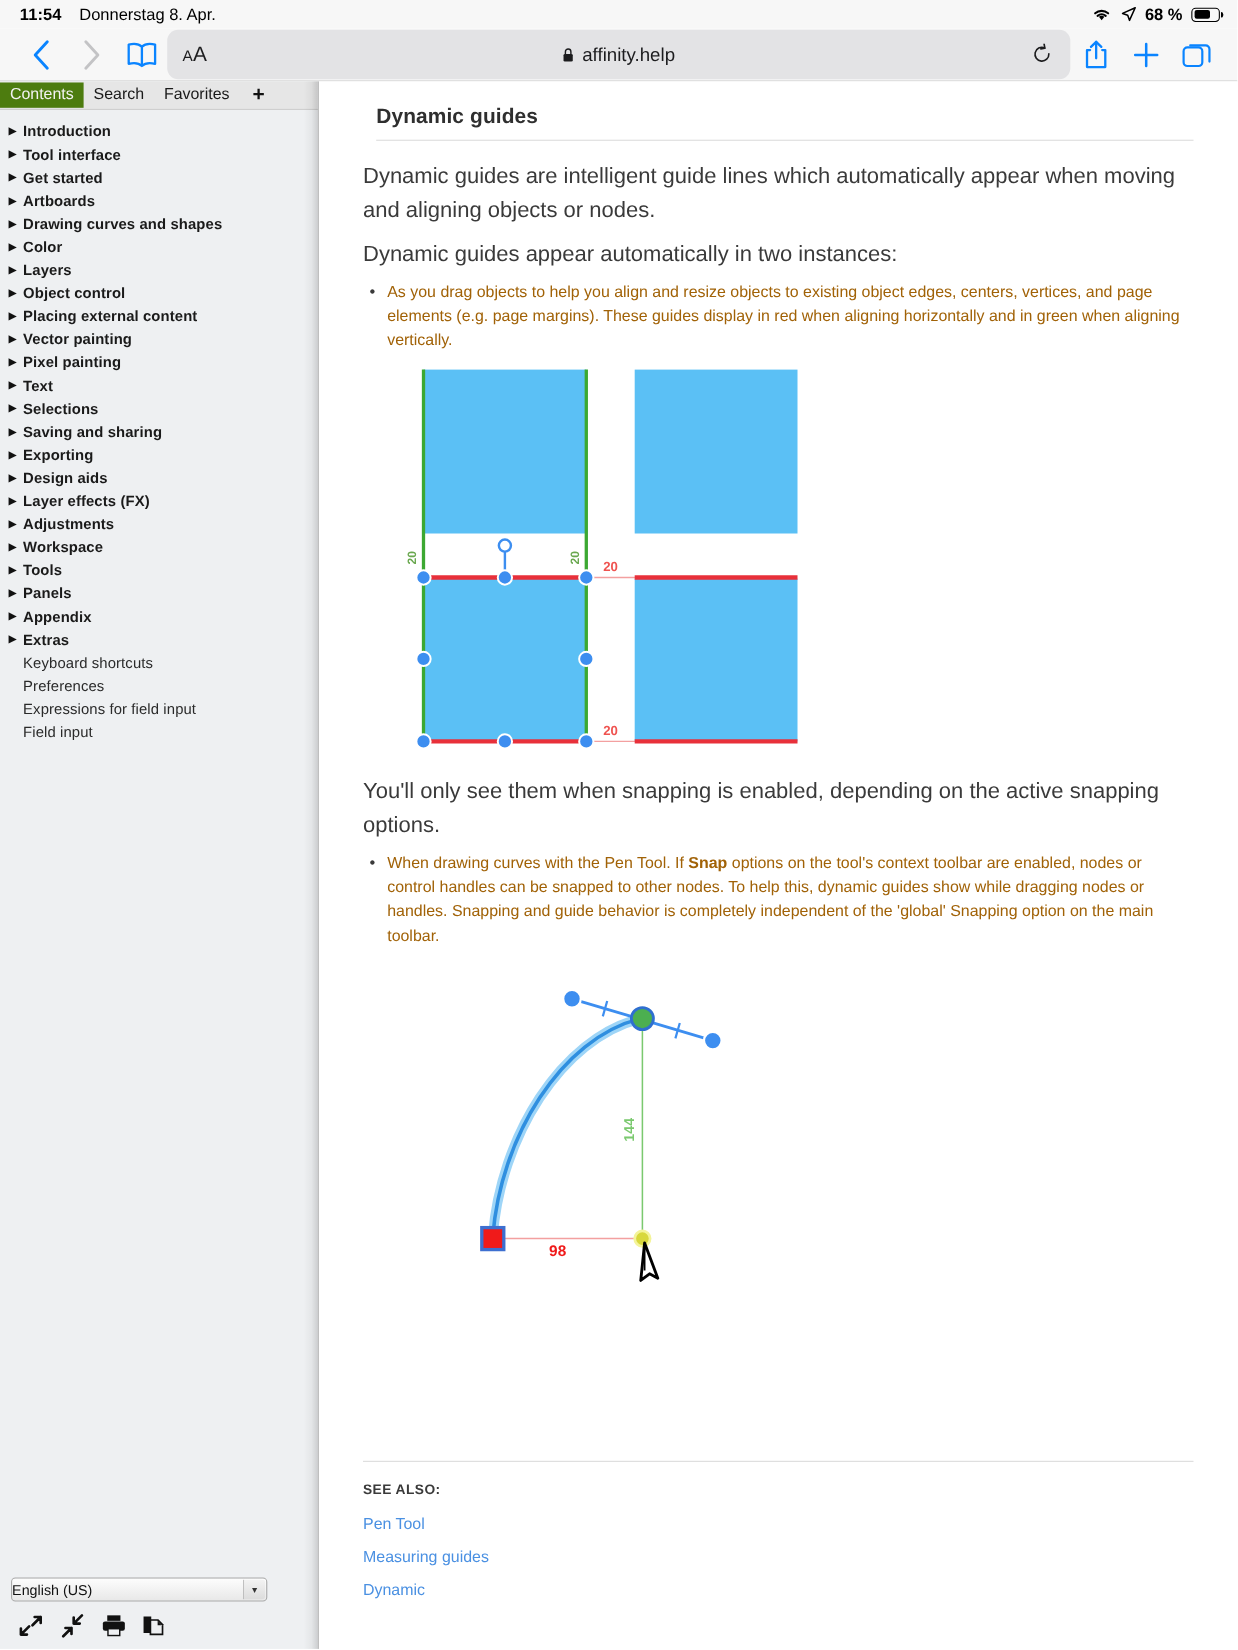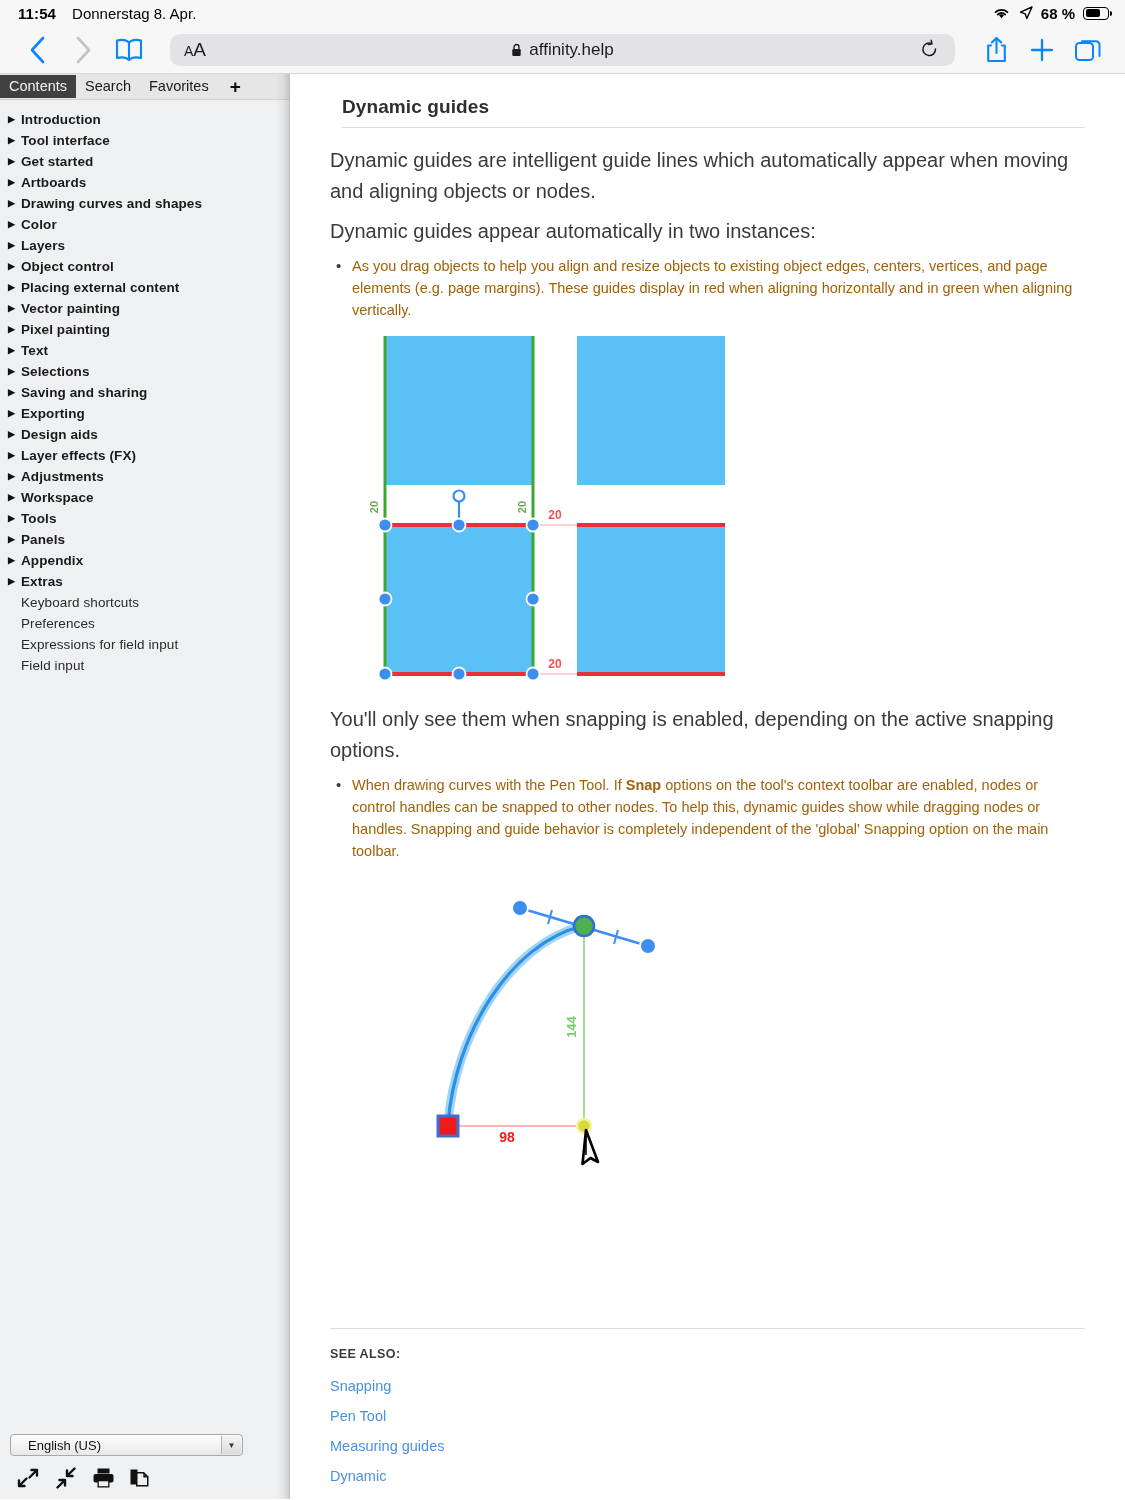--- a/index.html
+++ b/index.html
@@ -41,23 +41,23 @@
     display: flex; align-items: center; gap: 0;
     padding: 0 14px; border-bottom: 1px solid #d6d6d6;
   }
   .tb-btn {
     width: 46px; height: 40px;
     display: flex; align-items: center; justify-content: center;
     color: #0a84ff;
   }
   .tb-btn.dim { color: #c3c3c5; }
   .urlbar {
-    flex: 1; height: 32px; background: #e3e3e5; border-radius: 10px;
+    flex: 1; height: 45px; background: #e3e3e5; border-radius: 10px;
     display: flex; align-items: center; justify-content: center;
-    position: relative; margin: 0 18px;
+    position: relative; margin: 0 0;
     min-width: 0;
   }
   .url-center { display: flex; align-items: center; gap: 7px; }
   .url-text { font-size: 17px; color: #1c1c1e; }
   .aa-box {
     position: absolute; left: 14px; top: 50%; transform: translateY(-50%);
     font-size: 0; color: #1c1c1e;
   }
   .aa-box span.small { font-size: 14px; }
   .aa-box span.big { font-size: 19px; }
@@ -80,21 +80,21 @@
     background: linear-gradient(to right, rgba(0,0,0,0.0), rgba(0,0,0,0.045) 55%, rgba(0,0,0,0.14));
     pointer-events: none;
   }
   .sb-tabs {
     display: flex; align-items: center;
     background: #e6e6e6; height: 26px;
     font-size: 14.5px; color: #1a1a1a;
     border-bottom: 1px solid #cfcfcf;
   }
   .sb-tab { padding: 4px 9px 5px; line-height: 1; }
-  .sb-tab.active { background: #404040; color: #f2f2f2; font-weight: 400; }
+  .sb-tab.active { background: #4d7c0f; color: #f2f2f2; font-weight: 400; }
   .sb-plus { margin-left: 12px; font-size: 19px; font-weight: 700; line-height: 1; color: #111; }
 
   .tree { padding: 9px 0 0 0; flex: 1; overflow: hidden; }
   .tree-row {
     display: flex; align-items: center;
     height: 21px; padding-left: 8px;
     font-size: 13.5px; font-weight: 700; color: #1a1a1a;
     letter-spacing: .1px;
   }
   .tri {
@@ -102,21 +102,21 @@
     font-size: 9px; color: #111; line-height: 1;
   }
   .tree-row.leaf { font-weight: 400; color: #2a2a2a; padding-left: 21px; font-size: 13.5px; }
 
   .sb-bottom { padding: 0 10px 10px 10px; }
   .lang-select {
     width: 233px; height: 22px;
     display: flex; align-items: center;
     background: linear-gradient(to bottom, #fdfdfd, #e8e8e8);
     border: 1px solid #a9a9a9; border-radius: 4px;
-    font-size: 13px; color: #111; padding-left: 17px;
+    font-size: 13px; color: #111; padding-left: 0;
     position: relative;
   }
   .lang-arrow {
     position: absolute; right: 1px; top: 1px; bottom: 1px; width: 20px;
     background: linear-gradient(to bottom, #f3f3f3, #dcdcdc);
     border-left: 1px solid #b3b3b3; border-radius: 0 3px 3px 0;
     display: flex; align-items: center; justify-content: center;
     font-size: 8px; color: #333;
   }
   .sb-icons { display: flex; align-items: center; gap: 14px; margin-top: 11px; padding-left: 6px; }
@@ -467,18 +467,17 @@
 
         <g transform="translate(248,244)">
           <path d="M8 2 L20 34 L12.5 30 L4.5 36 Z" fill="#ffffff" stroke="#000000" stroke-width="2.6" stroke-linejoin="round"></path>
           <path d="M8 7 L8 27" stroke="#000000" stroke-width="1.6"></path>
         </g>
       </svg>
     </div>
 
     <div class="seealso-rule"></div>
     <div class="seealso-label">SEE ALSO:</div>
-    <a class="link">Snapping</a>
     <a class="link">Pen Tool</a>
     <a class="link">Measuring guides</a>
     <a class="link">Dynamic</a>
   </div>
 </div>
 
 </body></html>

